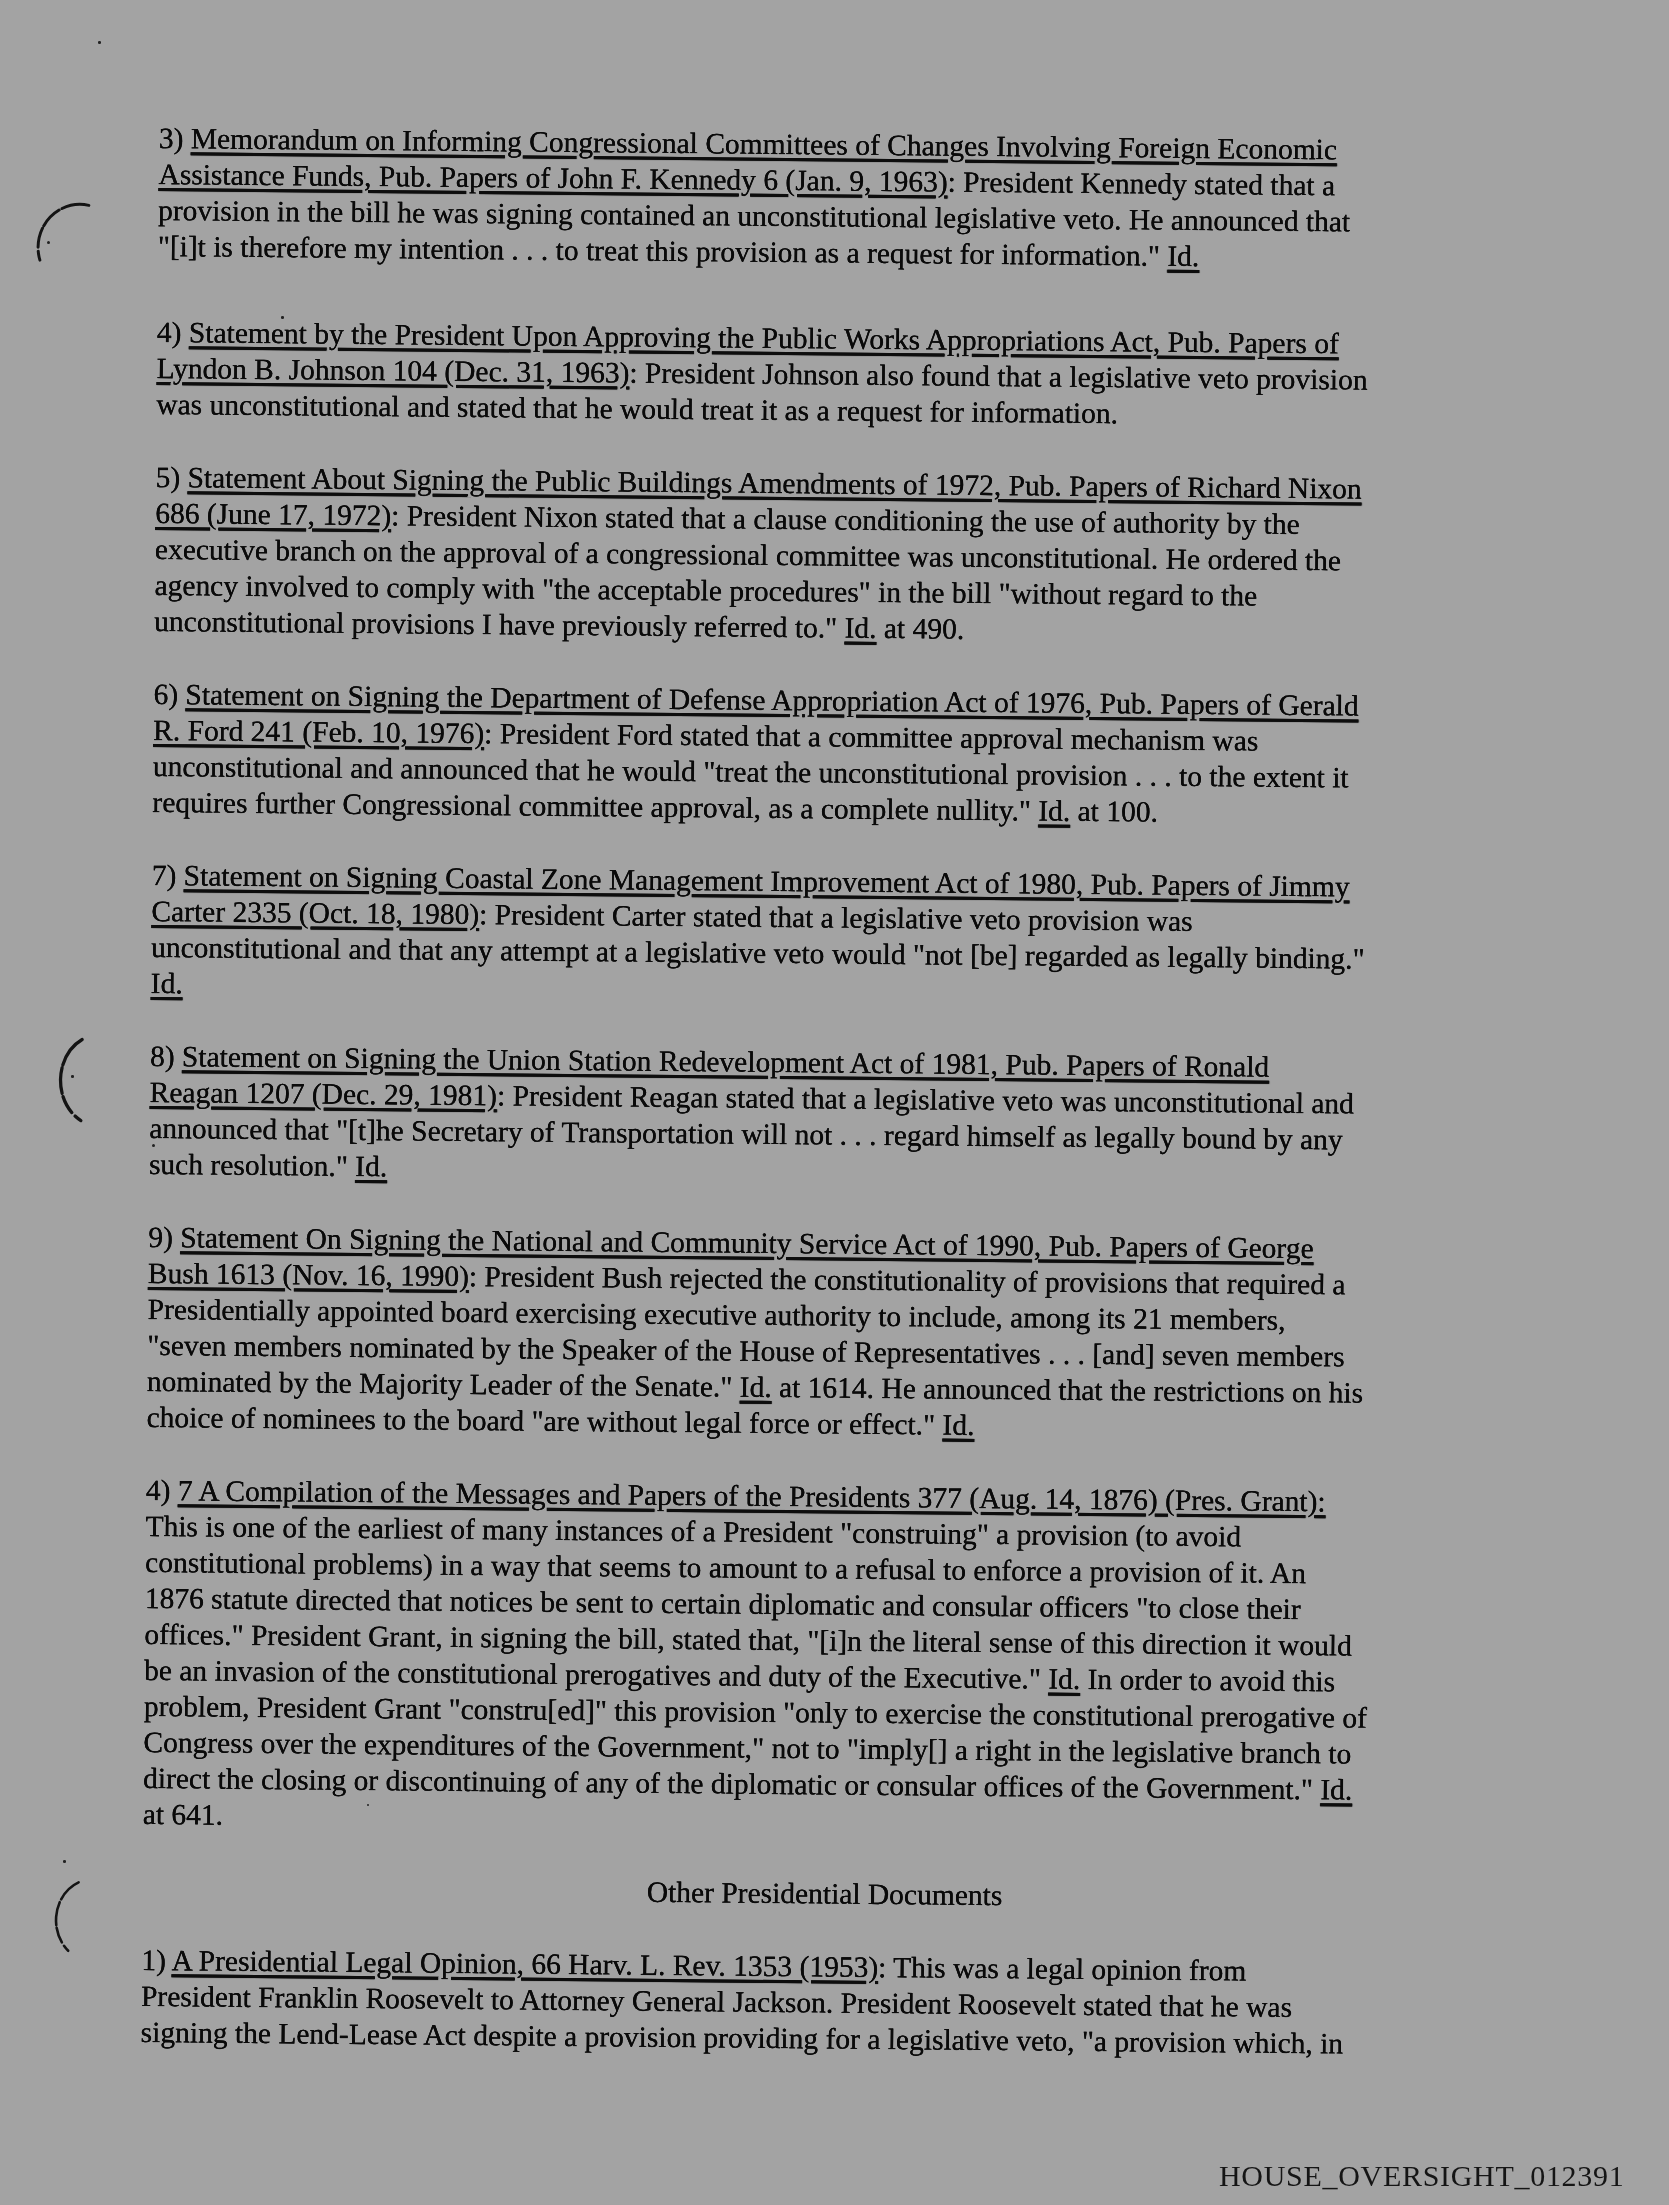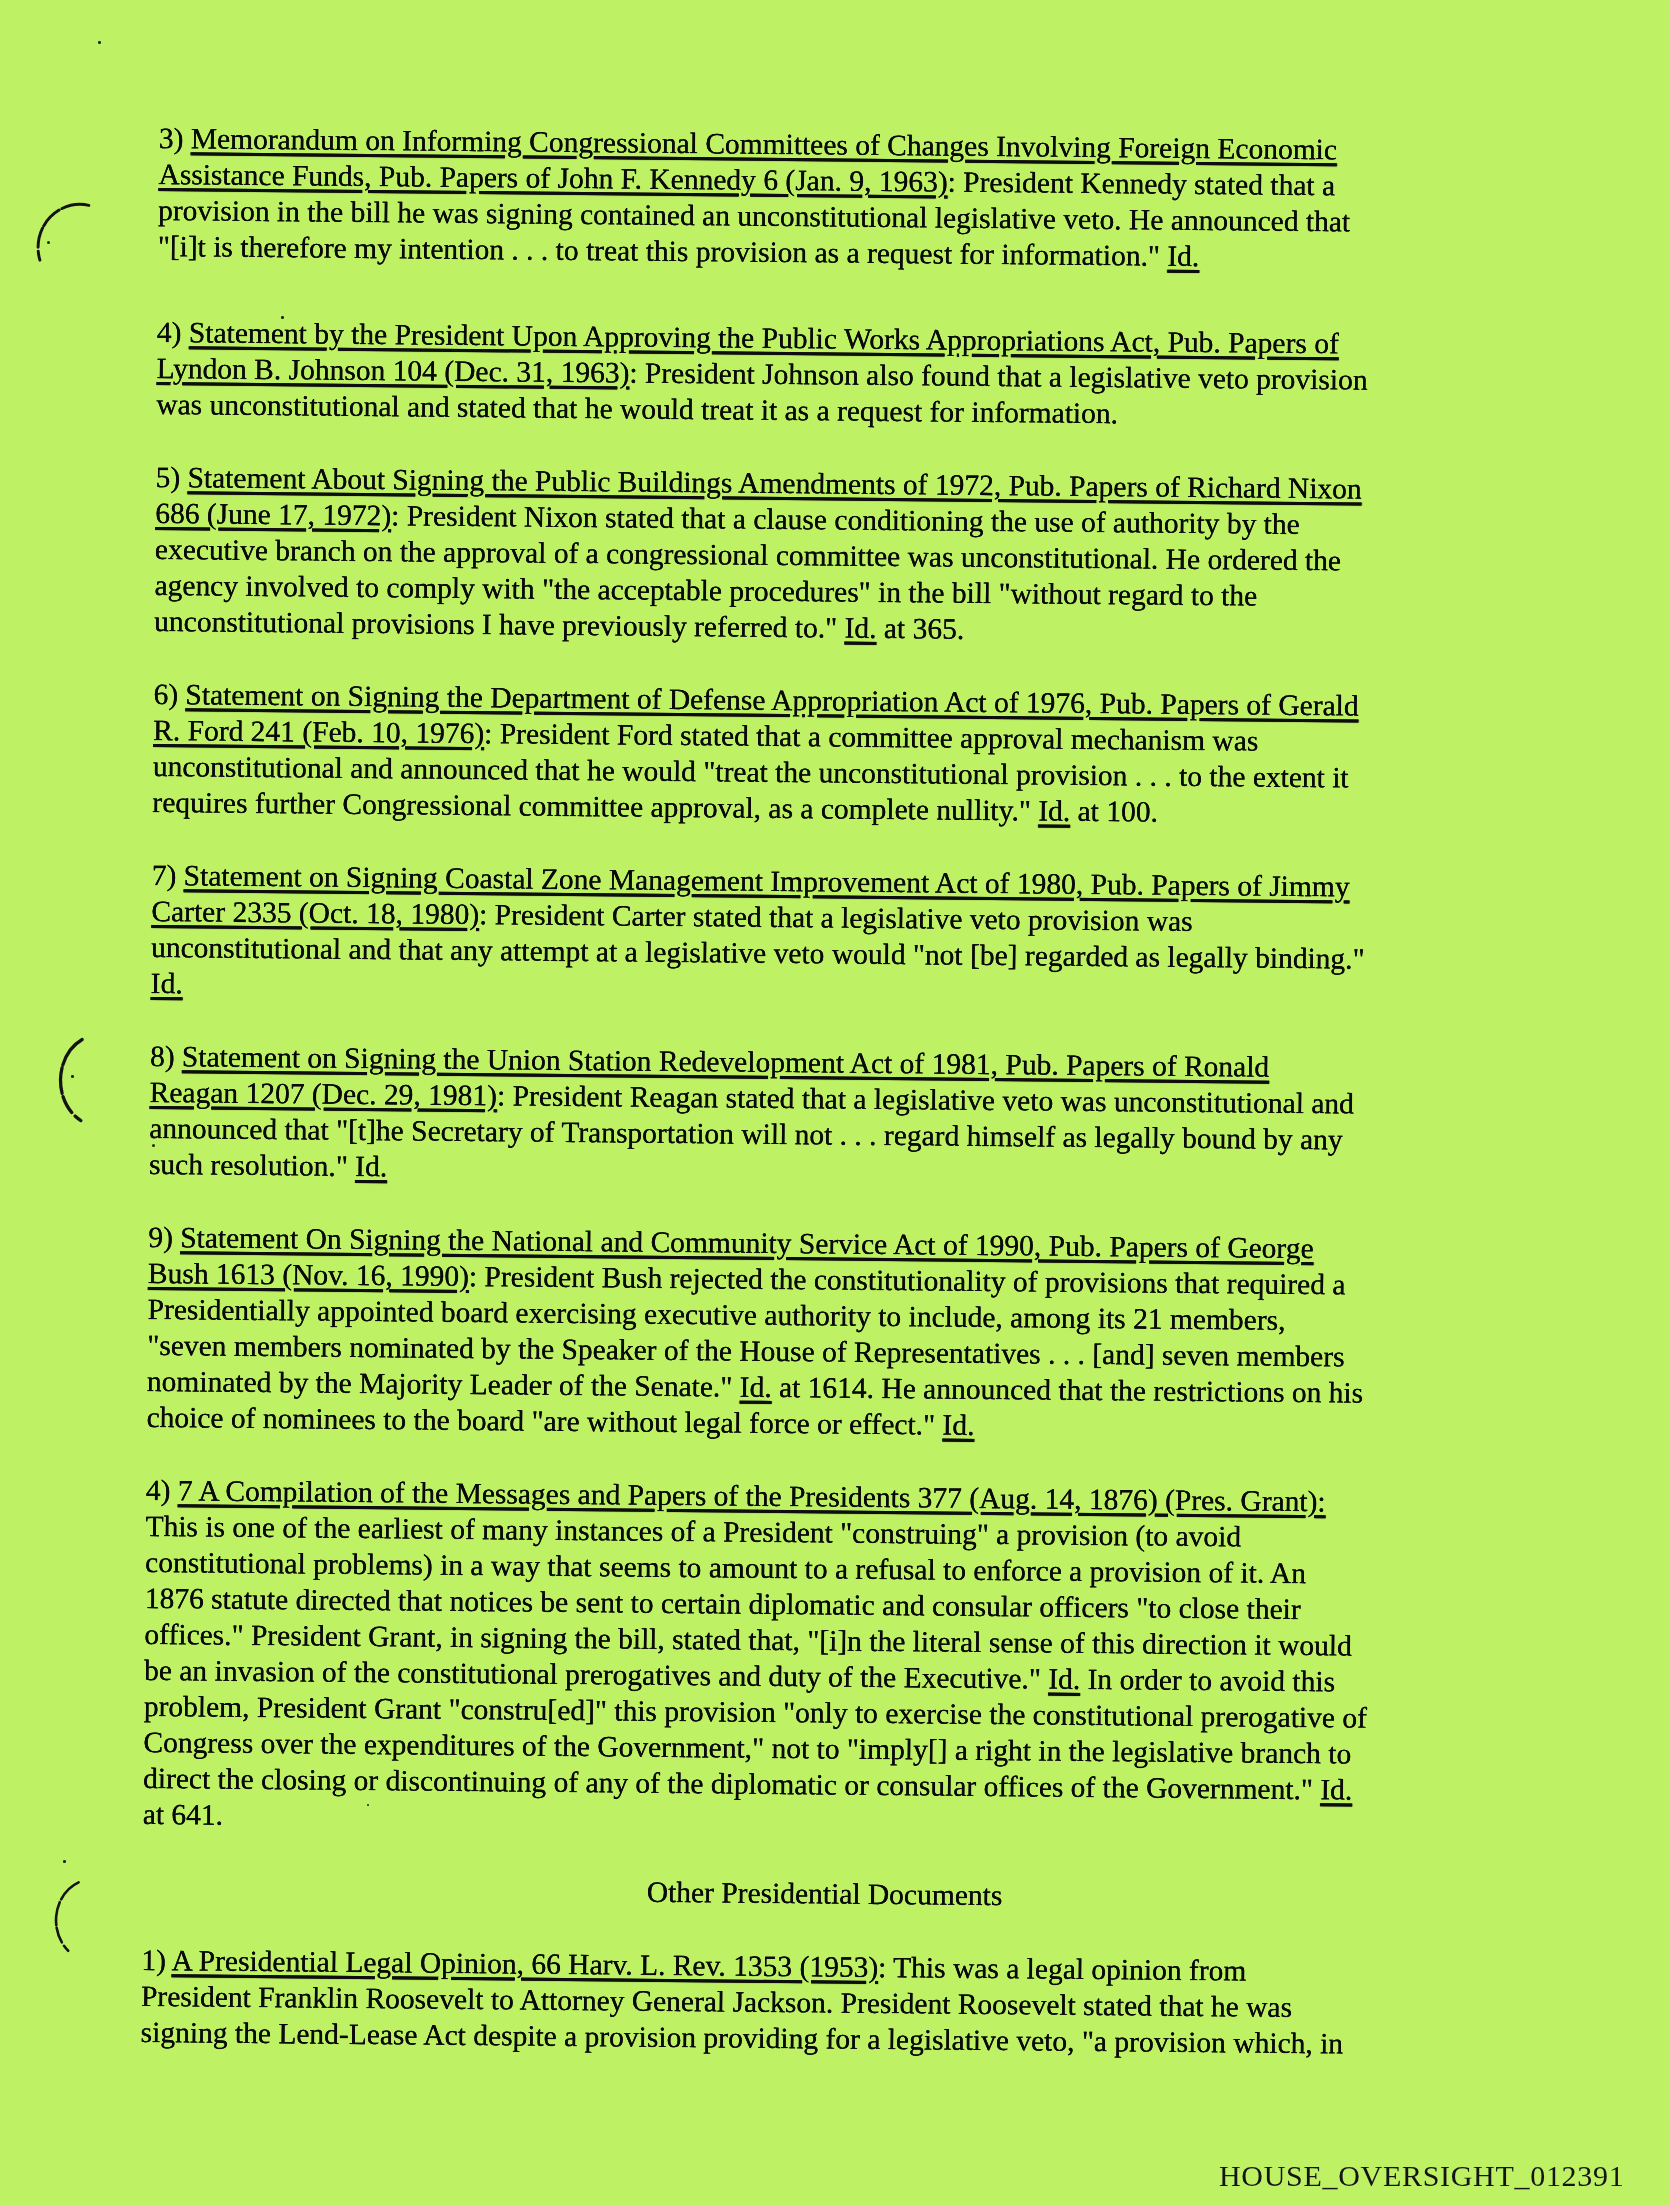--- a/index.html
+++ b/index.html
@@ -6,21 +6,21 @@
   body {
     width: 1669px; height: 2205px;
     background: #ffffff;
     font-family: "Liberation Serif", serif;
     color: #0a0a0a;
     position: relative;
     overflow: hidden;
   }
   .page {
     position: absolute; inset: 0;
-    background: #bef264;
+    background: #a3a3a3;
   }
   
   .scan {
     position: absolute;
     left: 159px; top: 120px;
     width: 1365px;
     transform: rotate(0.55deg);
     transform-origin: 0 0;
     font-size: 29.5px;
     line-height: 36px;
@@ -89,21 +89,21 @@
         <div class="para" data-name="paragraph-item-4">
           <div class="line" data-name="text-line"><span data-name="body-text">4) </span><span class="u" data-name="underlined-citation-text">Statement by the President Upon Approving the Public Works Appropriations Act, Pub. Papers of</span></div>
           <div class="line" data-name="text-line"><span class="u" data-name="underlined-citation-text">Lyndon B. Johnson 104 (Dec. 31, 1963)</span><span data-name="body-text">: President Johnson also found that a legislative veto provision</span></div>
           <div class="line" data-name="text-line"><span data-name="body-text">was unconstitutional and stated that he would treat it as a request for information.</span></div>
         </div>
         <div class="para" data-name="paragraph-item-5">
           <div class="line" data-name="text-line"><span data-name="body-text">5) </span><span class="u" data-name="underlined-citation-text">Statement About Signing the Public Buildings Amendments of 1972, Pub. Papers of Richard Nixon</span></div>
           <div class="line" data-name="text-line"><span class="u" data-name="underlined-citation-text">686 (June 17, 1972)</span><span data-name="body-text">: President Nixon stated that a clause conditioning the use of authority by the</span></div>
           <div class="line" data-name="text-line"><span data-name="body-text">executive branch on the approval of a congressional committee was unconstitutional. He ordered the</span></div>
           <div class="line" data-name="text-line"><span data-name="body-text">agency involved to comply with "the acceptable procedures" in the bill "without regard to the</span></div>
-          <div class="line" data-name="text-line"><span data-name="body-text">unconstitutional provisions I have previously referred to." </span><span class="u" data-name="underlined-citation-text">Id.</span><span data-name="body-text"> at 365.</span></div>
+          <div class="line" data-name="text-line"><span data-name="body-text">unconstitutional provisions I have previously referred to." </span><span class="u" data-name="underlined-citation-text">Id.</span><span data-name="body-text"> at 490.</span></div>
         </div>
         <div class="para" data-name="paragraph-item-6">
           <div class="line" data-name="text-line"><span data-name="body-text">6) </span><span class="u" data-name="underlined-citation-text">Statement on Signing the Department of Defense Appropriation Act of 1976, Pub. Papers of Gerald</span></div>
           <div class="line" data-name="text-line"><span class="u" data-name="underlined-citation-text">R. Ford 241 (Feb. 10, 1976)</span><span data-name="body-text">: President Ford stated that a committee approval mechanism was</span></div>
           <div class="line" data-name="text-line"><span data-name="body-text">unconstitutional and announced that he would "treat the unconstitutional provision . . . to the extent it</span></div>
           <div class="line" data-name="text-line"><span data-name="body-text">requires further Congressional committee approval, as a complete nullity." </span><span class="u" data-name="underlined-citation-text">Id.</span><span data-name="body-text"> at 100.</span></div>
         </div>
         <div class="para" data-name="paragraph-item-7">
           <div class="line" data-name="text-line"><span data-name="body-text">7) </span><span class="u" data-name="underlined-citation-text">Statement on Signing Coastal Zone Management Improvement Act of 1980, Pub. Papers of Jimmy</span></div>
           <div class="line" data-name="text-line"><span class="u" data-name="underlined-citation-text">Carter 2335 (Oct. 18, 1980)</span><span data-name="body-text">: President Carter stated that a legislative veto provision was</span></div>

